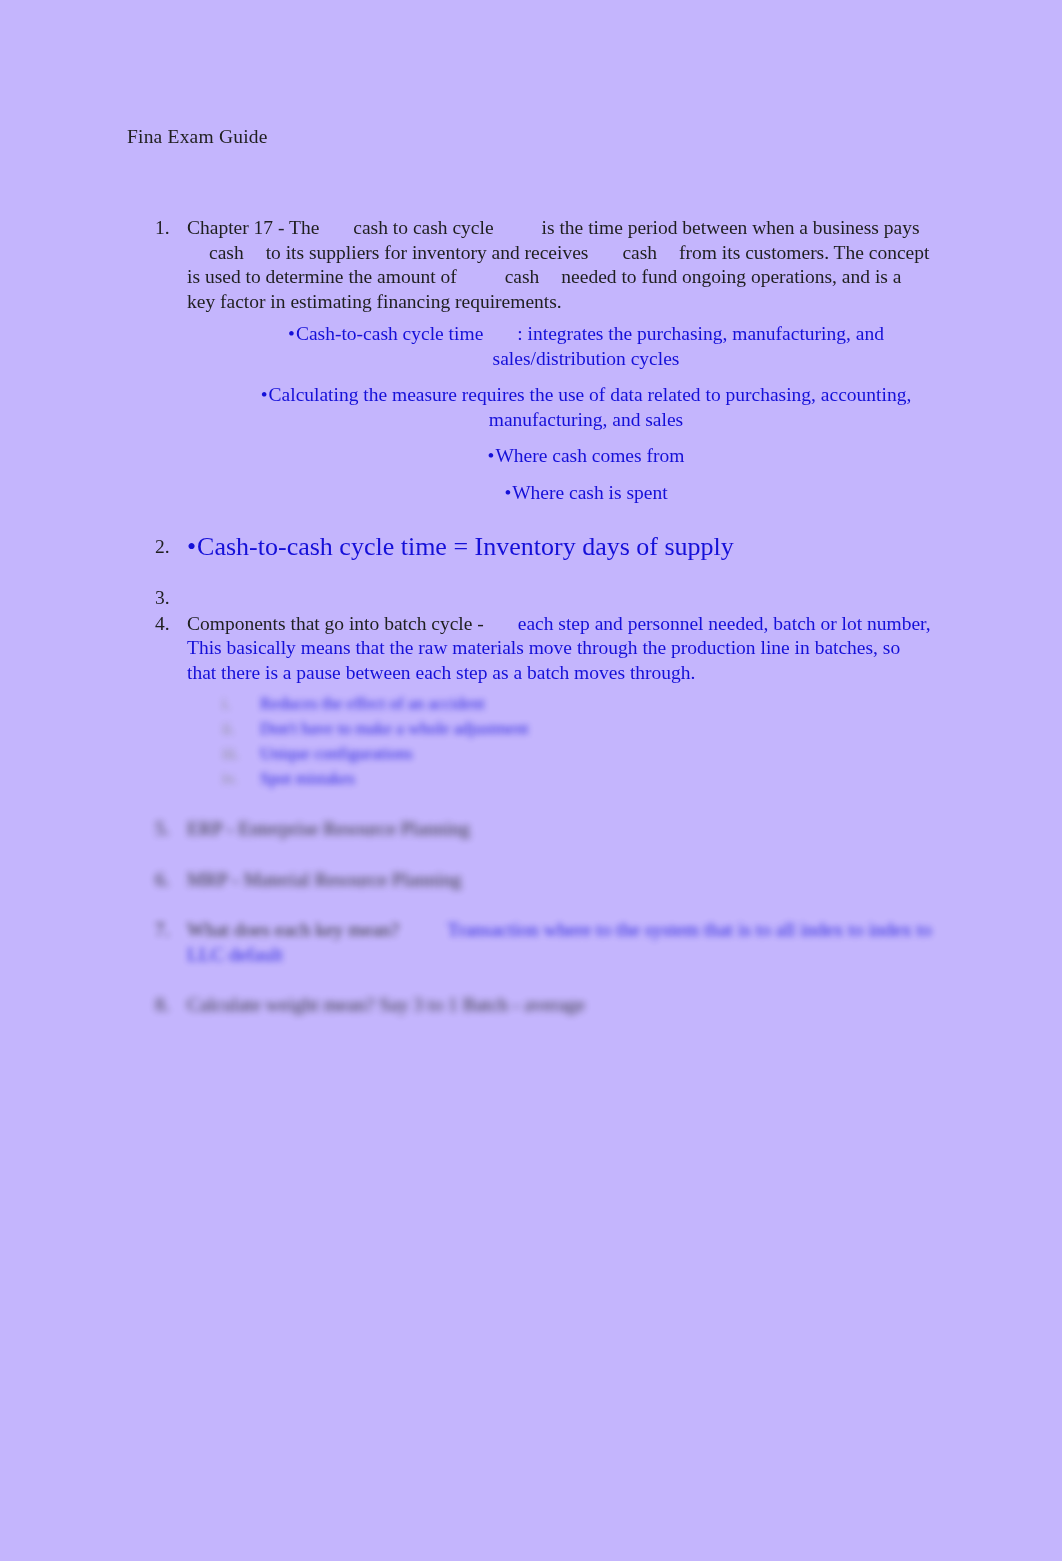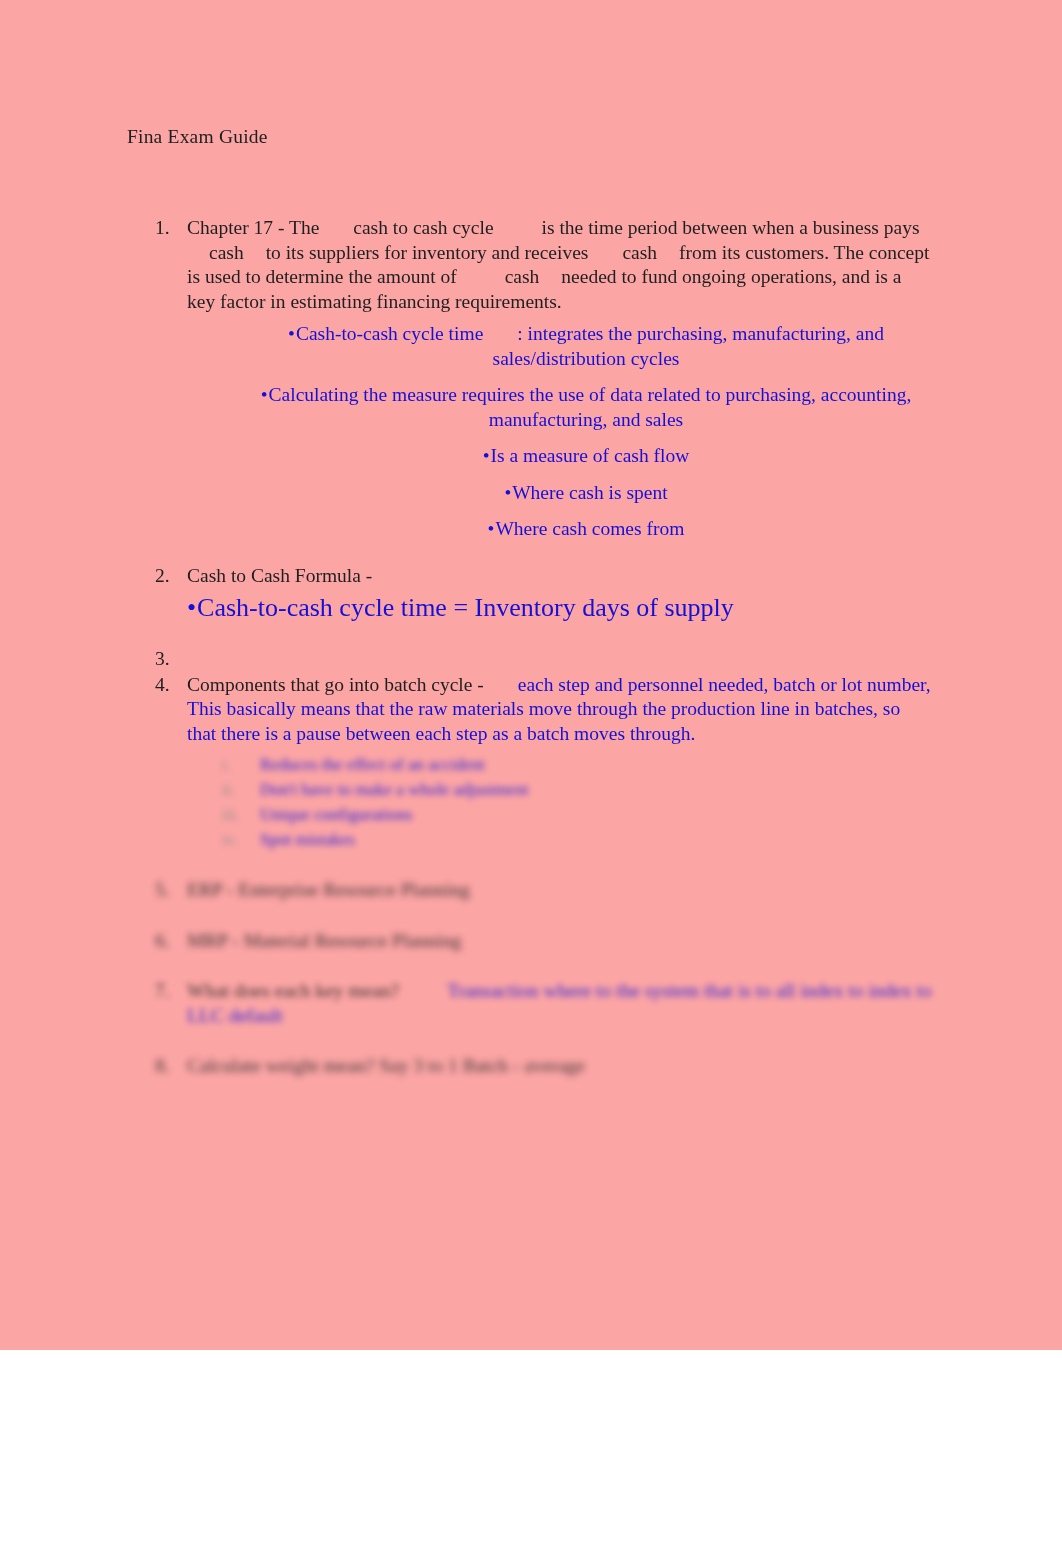--- a/index.html
+++ b/index.html
@@ -13,22 +13,22 @@
     position: relative;
     font-family: "Liberation Serif", "DejaVu Serif", serif;
     color: #1a1a1a;
     overflow: hidden;
   }
 
   .page {
     position: absolute;
     left: 0; top: 0;
     width: 1062px;
-    height: 1350px;
-    background: #fca5a5;
+    height: 1561px;
+    background: #c4b5fd;
   }
 
   
   .doc-title {
     position: absolute;
     left: 127px;
     top: 125px;
     font-size: 19.5px;
     line-height: 24px;
     letter-spacing: 0.2px;
@@ -149,33 +149,29 @@
 
     <div class="item">
       <span class="num">1.</span>
       <div class="body">
         <span class="black">Chapter 17 - The</span><span class="gap-m"></span><span class="black">cash to cash cycle</span><span class="gap-l"></span><span class="black">is the time period between when a business pays</span><span class="gap-s"></span><span class="black">cash</span><span class="gap-s"></span><span class="black">to its suppliers for inventory and receives</span><span class="gap-m"></span><span class="black">cash</span><span class="gap-s"></span><span class="black">from its customers. The concept is used to determine the amount of</span><span class="gap-l"></span><span class="black">cash</span><span class="gap-s"></span><span class="black">needed to fund ongoing operations, and is a key factor in estimating financing requirements.</span>
       </div>
 
       <div class="sub-bullets">
         <div class="bl dot"><span>Cash-to-cash cycle time</span><span class="gap-m"></span><span>: integrates the purchasing, manufacturing, and sales/distribution cycles</span></div>
         <div class="bl dot"><span>Calculating the measure requires the use of data related to purchasing, accounting, manufacturing, and sales</span></div>
-        <div class="bl dot"><span>Is a measure of cash flow</span></div>
+        <div class="bl dot"><span>Where cash comes from</span></div>
         <div class="bl dot"><span>Where cash is spent</span></div>
-        <div class="bl dot"><span>Where cash comes from</span></div>
       </div>
     </div>
 
     <div class="spacer-22"></div>
 
     <div class="item">
       <span class="num">2.</span>
-      <div class="body">
-        <span class="black">Cash to Cash Formula -</span>
-      </div>
       <div class="formula">
         <div class="fl dot"><span>Cash-to-cash cycle time = Inventory days of supply</span></div>
       </div>
     </div>
 
     <div class="spacer-16"></div>
 
     <div class="item">
       <span class="num">3.</span>
     </div>

